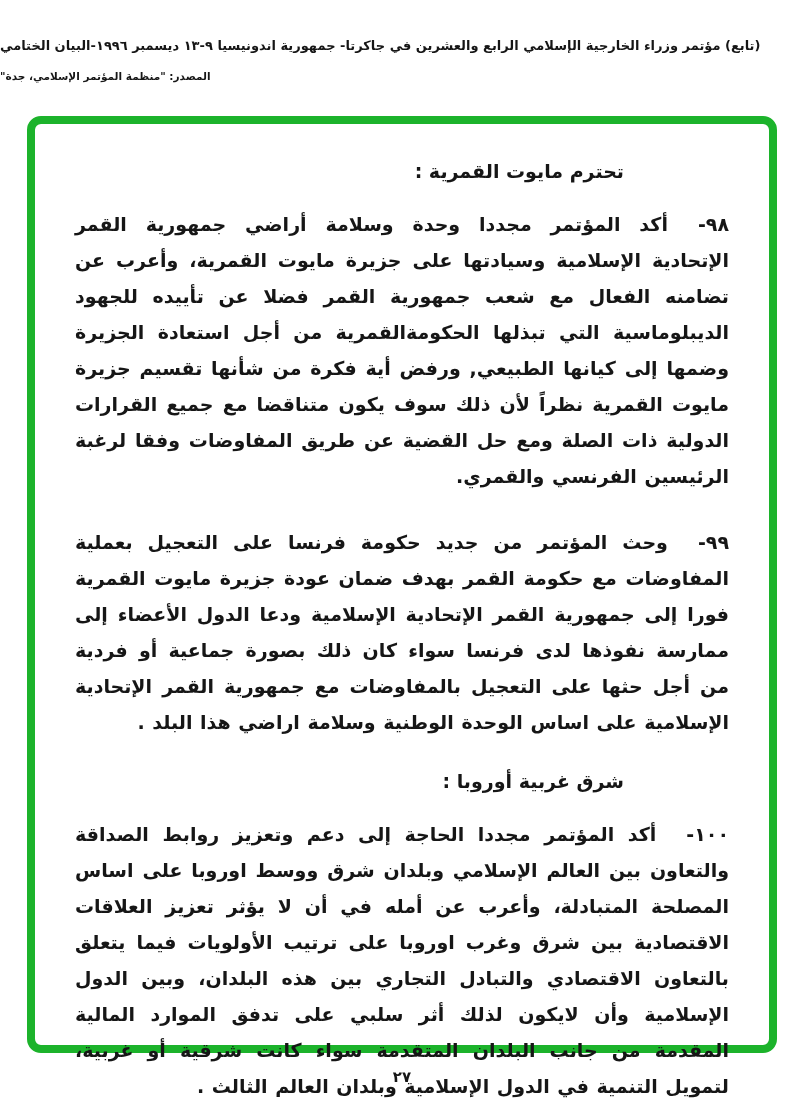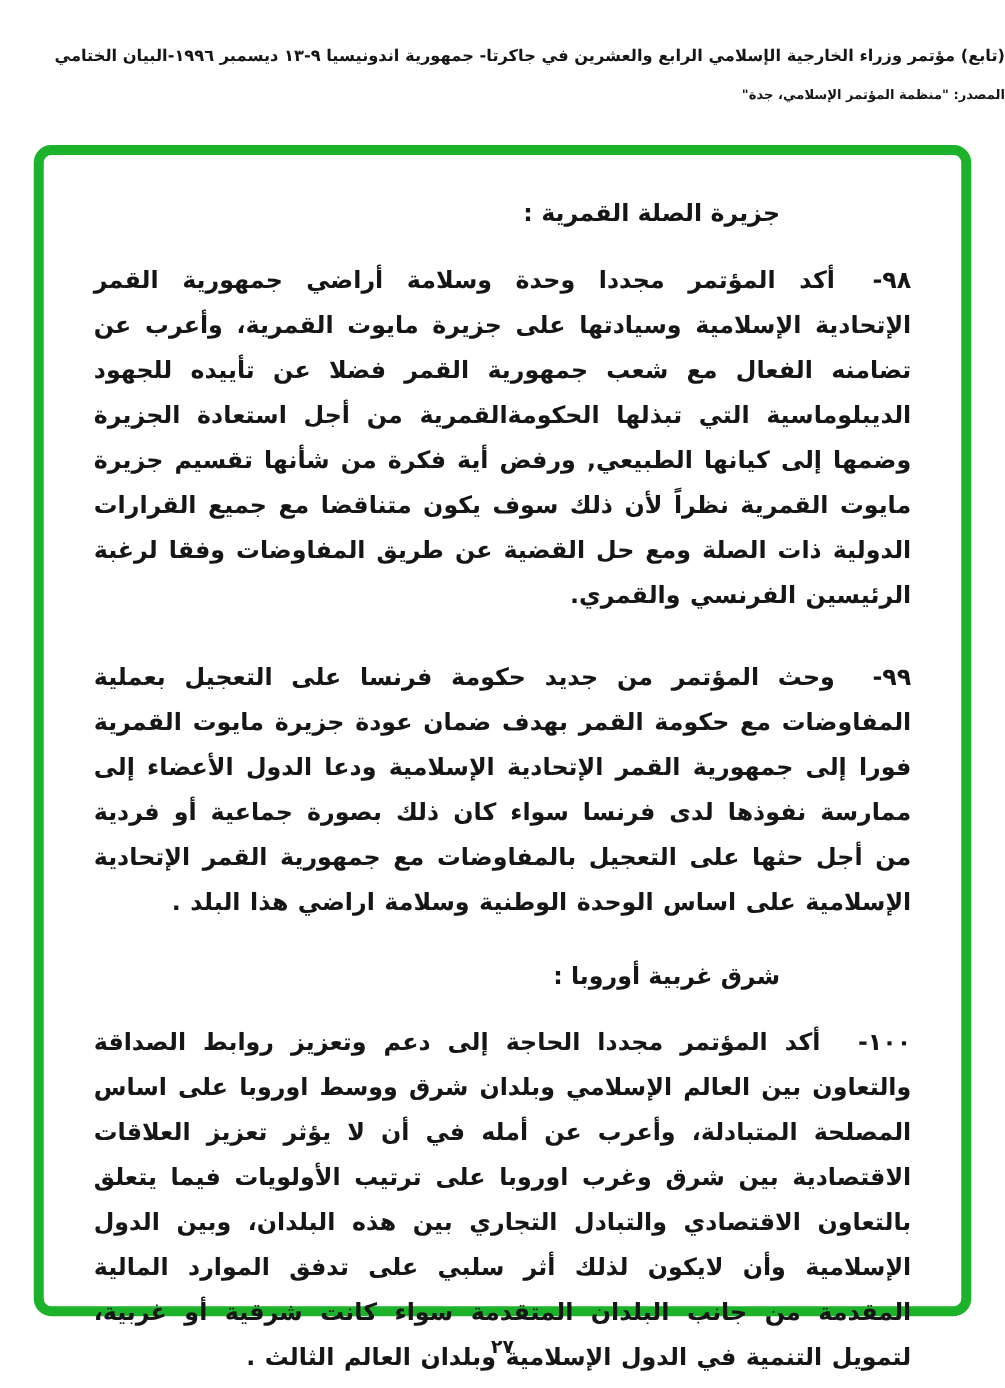--- a/index.html
+++ b/index.html
@@ -14,21 +14,21 @@
     font-family: "DejaVu Sans", sans-serif;
     color: #161616;
     overflow: hidden;
   }
   
   .doc-header {
     position: absolute;
     top: 38px;
     left: 0;
     width: 100%;
-    text-align: right;
+    text-align: left;
     direction: rtl;
   }
   .doc-header .line1 {
     font-size: 13px;
     font-weight: bold;
     letter-spacing: 0.2px;
     white-space: nowrap;
   }
   .doc-header .line2 {
     margin-top: 17px;
@@ -95,21 +95,21 @@
 <body>
 
 <div class="doc-header">
   <div class="line1">(تابع) مؤتمر وزراء الخارجية الإسلامي الرابع والعشرين في جاكرتا- جمهورية اندونيسيا ٩-١٣ ديسمبر ١٩٩٦-البيان الختامي</div>
   <div class="line2">المصدر: "منظمة المؤتمر الإسلامي، جدة"</div>
 </div>
 
 <div class="green-frame">
   <div class="frame-content">
 
-    <h2 class="section-heading heading-1">جزيرة الصلة القمرية :</h2>
+    <h2 class="section-heading heading-1">تحترم مايوت القمرية :</h2>
 
     <p class="para">
       <span class="pnum">٩٨-</span><span>أكد المؤتمر مجددا وحدة وسلامة أراضي جمهورية القمر الإتحادية الإسلامية وسيادتها على جزيرة مايوت القمرية، وأعرب عن تضامنه الفعال مع شعب جمهورية القمر فضلا عن تأييده للجهود الديبلوماسية التي تبذلها الحكومةالقمرية من أجل استعادة الجزيرة وضمها إلى كيانها الطبيعي, ورفض أية فكرة من شأنها تقسيم جزيرة مايوت القمرية نظراً لأن ذلك سوف يكون متناقضا مع جميع القرارات الدولية ذات الصلة ومع حل القضية عن طريق المفاوضات وفقا لرغبة الرئيسين الفرنسي والقمري.</span>
     </p>
 
     <p class="para">
       <span class="pnum">٩٩-</span><span>وحث المؤتمر من جديد حكومة فرنسا على التعجيل بعملية المفاوضات مع حكومة القمر بهدف ضمان عودة جزيرة مايوت القمرية فورا إلى جمهورية القمر الإتحادية الإسلامية ودعا الدول الأعضاء إلى ممارسة نفوذها لدى فرنسا سواء كان ذلك بصورة جماعية أو فردية من أجل حثها على التعجيل بالمفاوضات مع جمهورية القمر الإتحادية الإسلامية على اساس الوحدة الوطنية وسلامة اراضي هذا البلد .</span>
     </p>
 
     <h2 class="section-heading heading-2">شرق غربية أوروبا :</h2>

